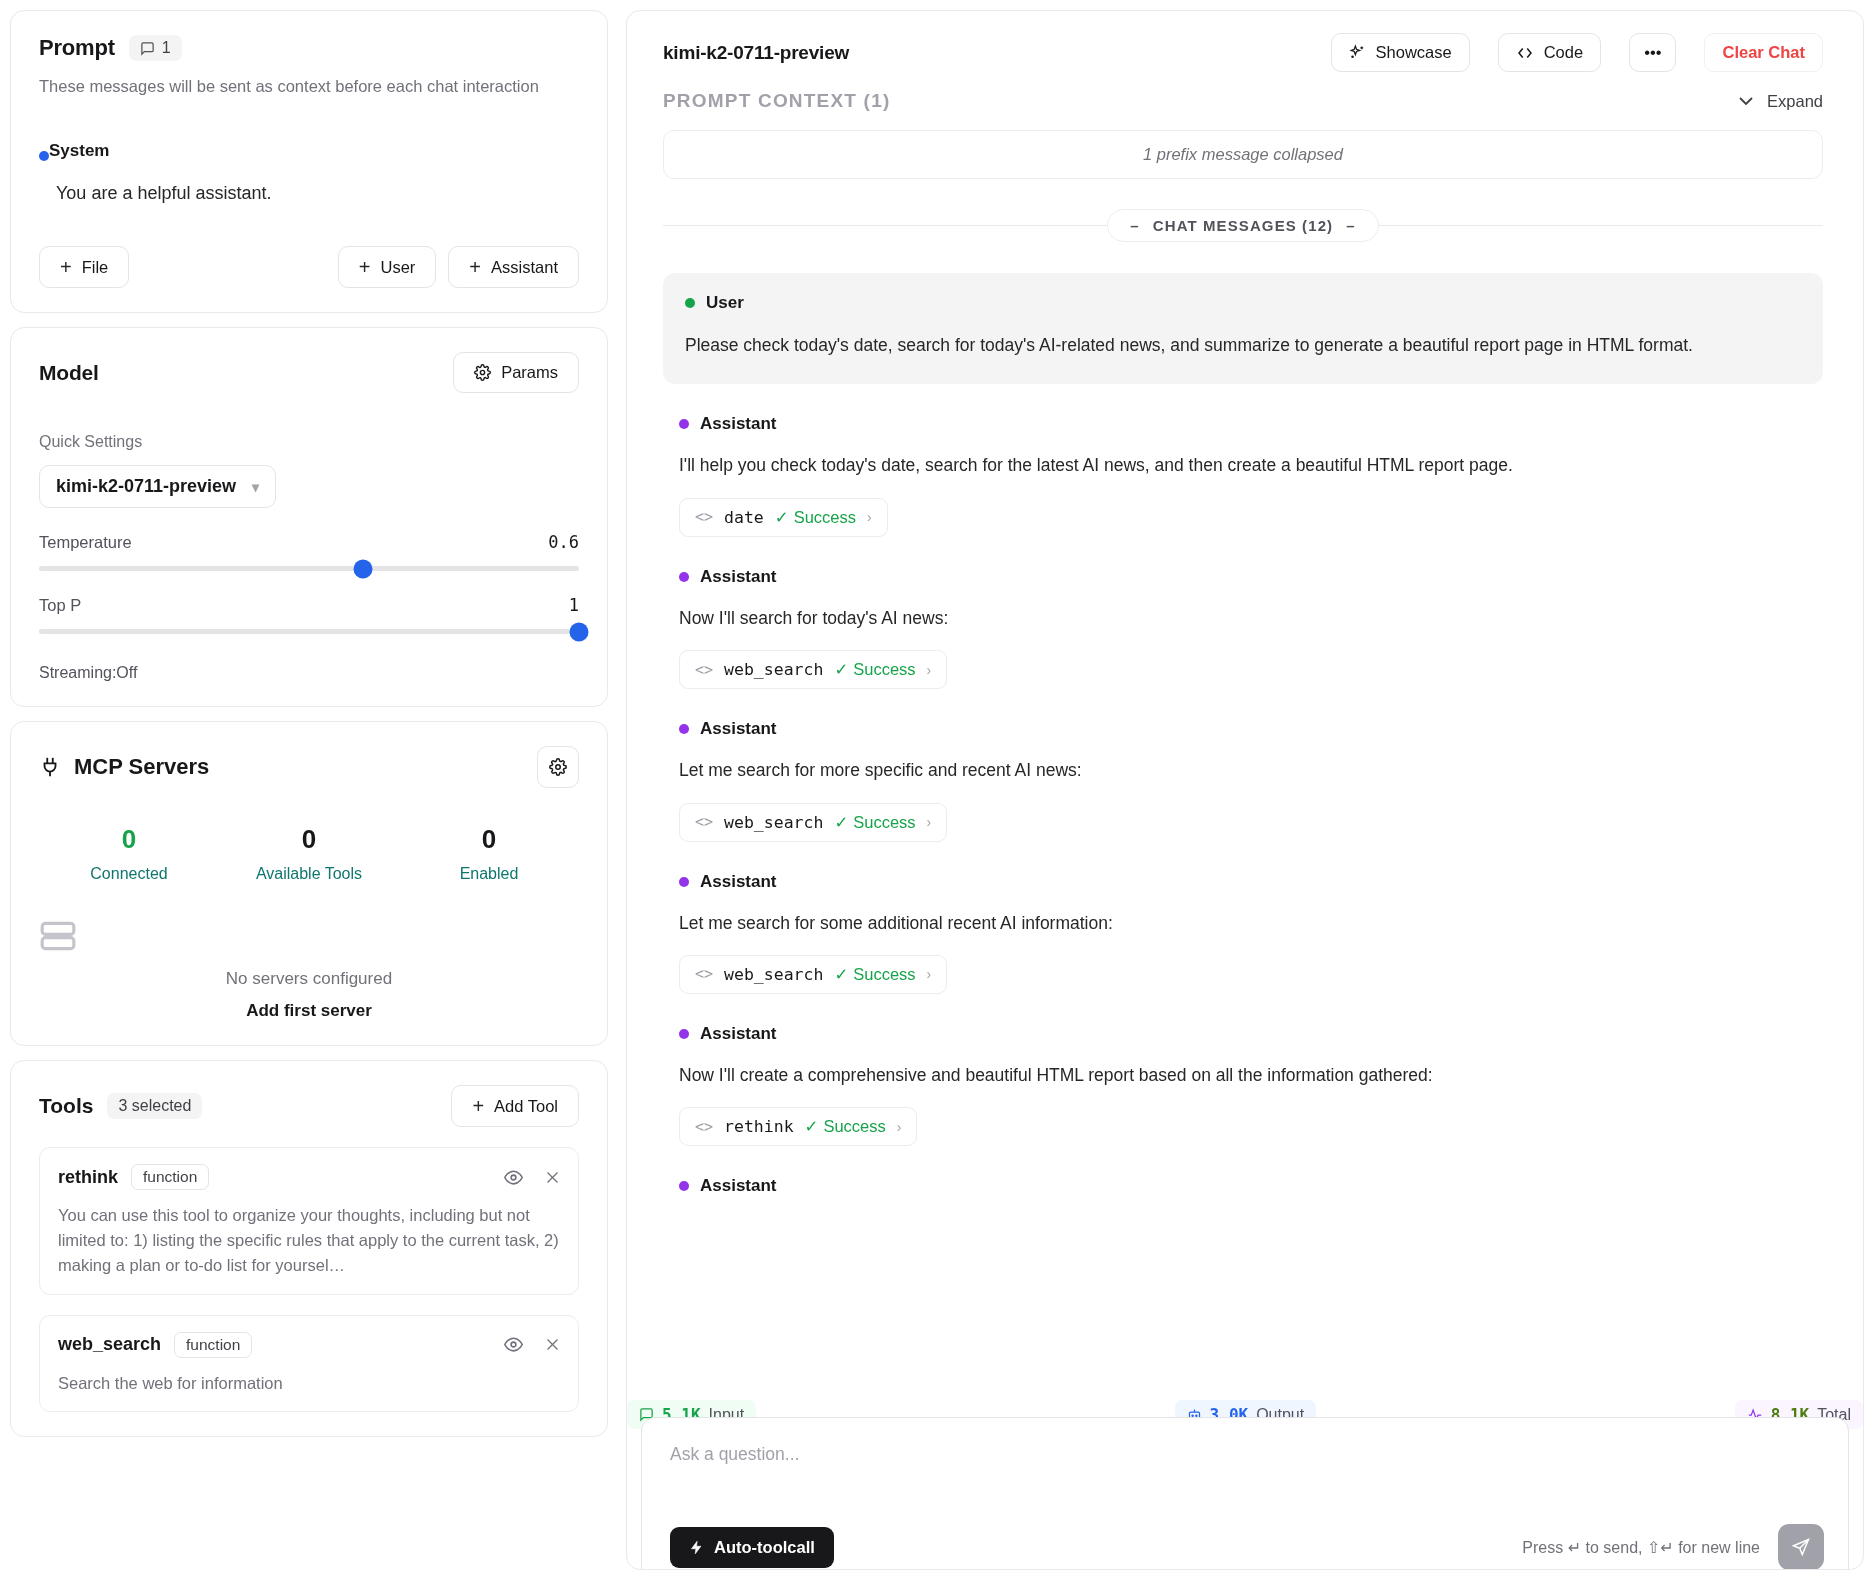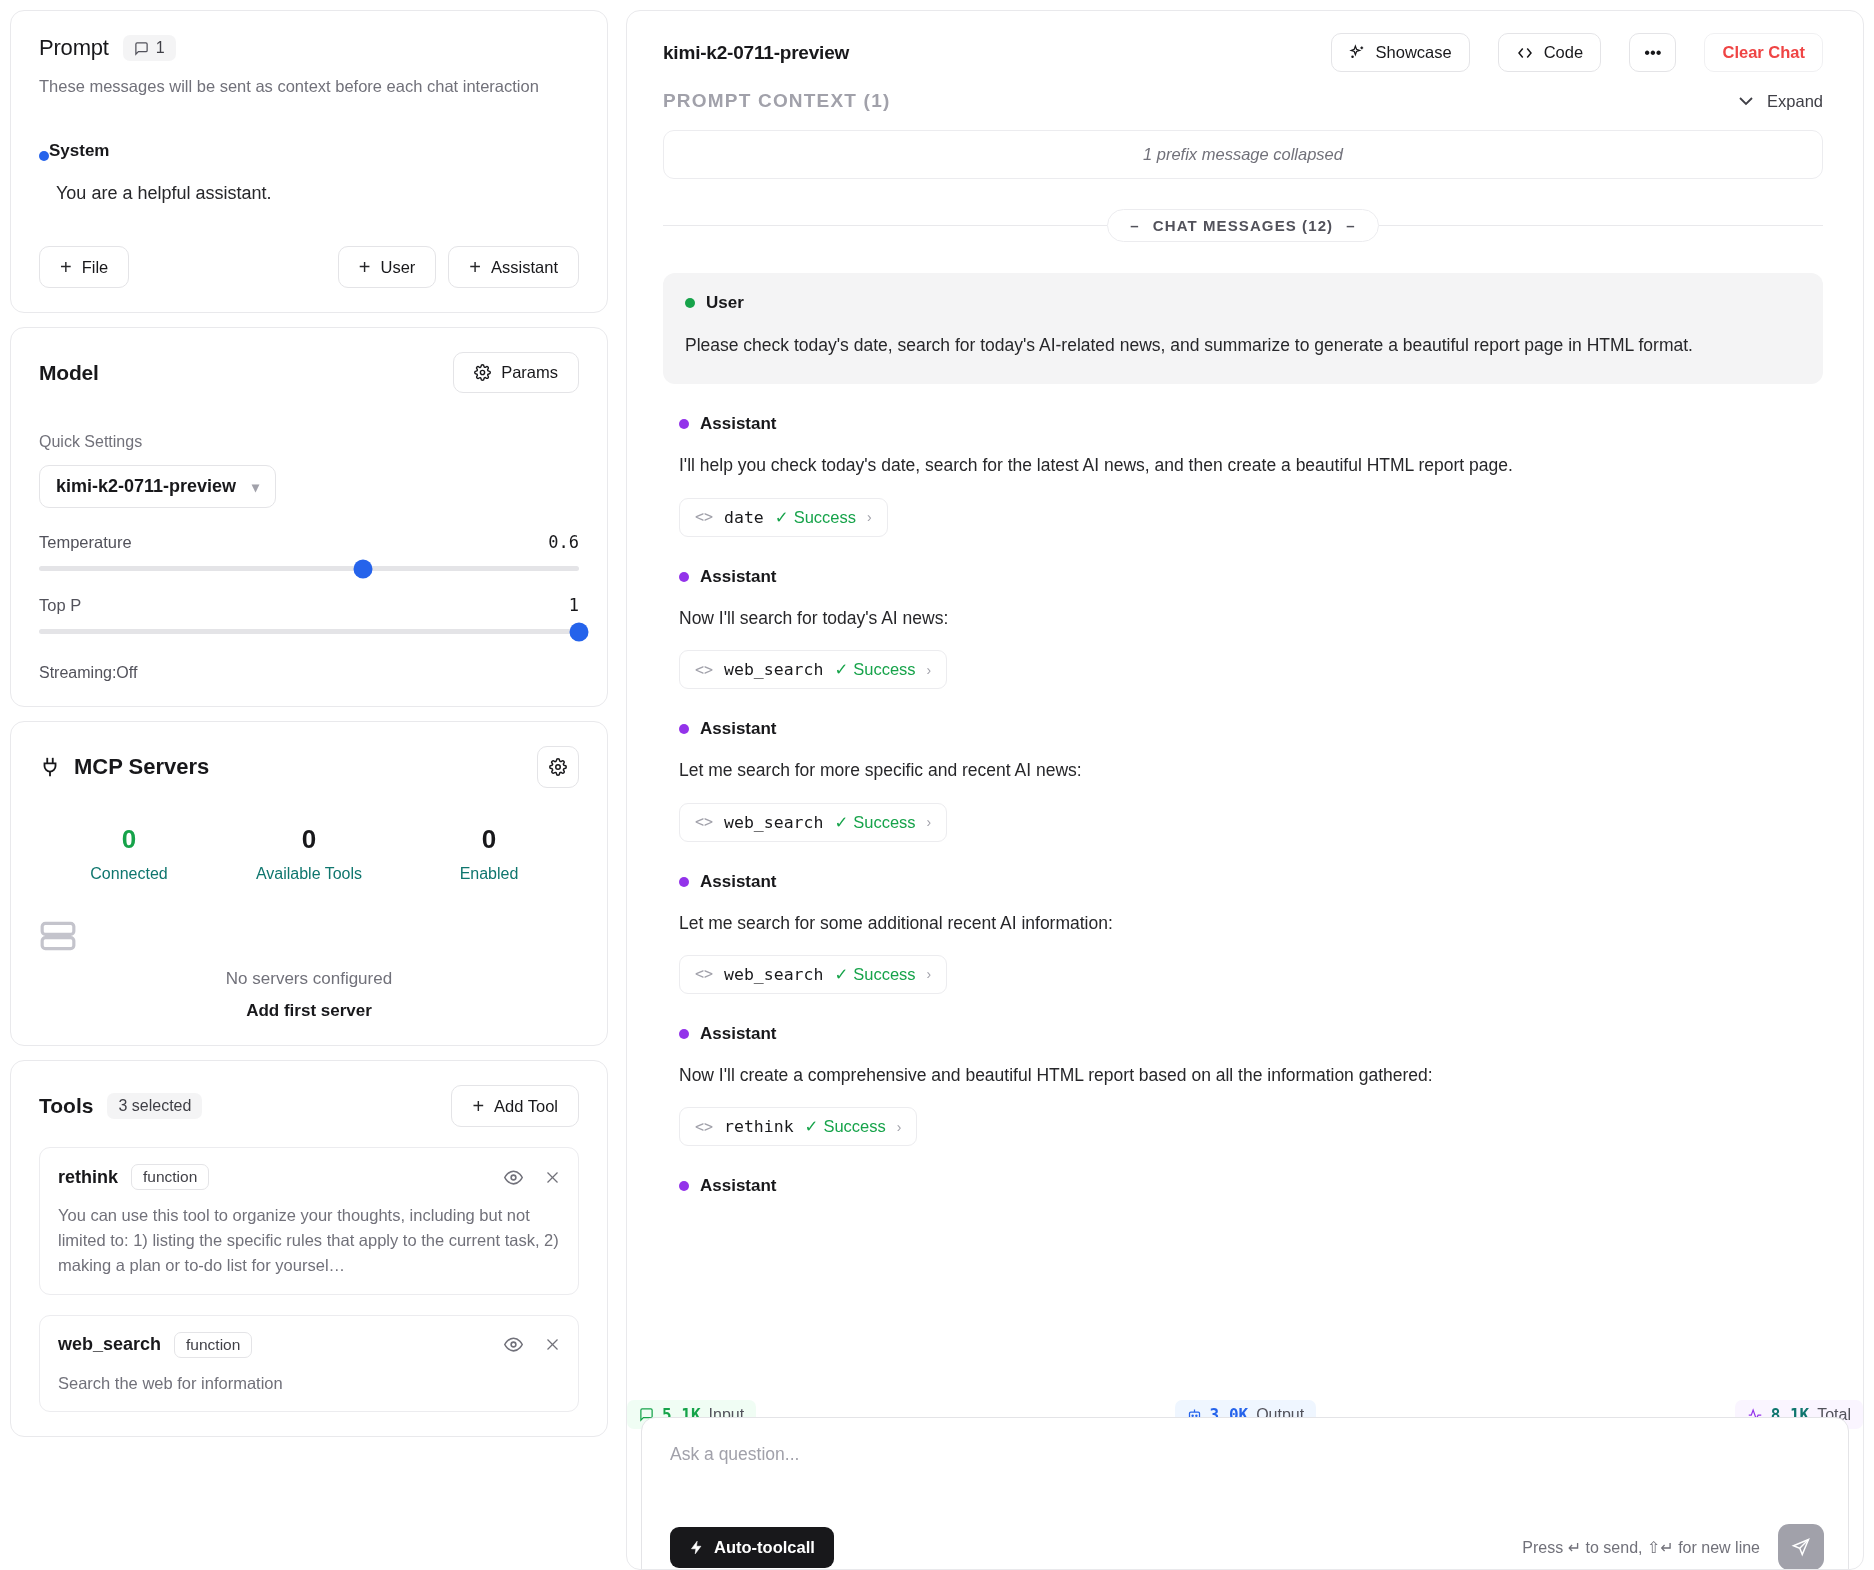--- a/index.html
+++ b/index.html
@@ -21,21 +21,21 @@
   }
   .card {
     background: #fff;
     border: 1px solid #e9e9ec;
     border-radius: 14px;
     padding: 24px 28px;
   }
 
   
   .prompt-head { display: flex; align-items: center; gap: 14px; }
-  .prompt-title { font-size: 22px; font-weight: 400; letter-spacing: -.2px; text-align: right; }
+  .prompt-title { font-size: 22px; font-weight: 700; letter-spacing: -.2px; text-align: right; }
   .badge-count {
     display: inline-flex; align-items: center; gap: 7px;
     background: #f4f4f5; border-radius: 7px;
     padding: 4px 11px; font-size: 16px; color: #3f3f46;
   }
   .prompt-sub { margin-top: 14px; font-size: 16.5px; color: #71717a; line-height: 1.35; }
   .role-row { display: flex; align-items: flex-end; gap: 0; margin-top: 44px; }
   .dot { width: 10px; height: 10px; border-radius: 50%; display: inline-block; flex: 0 0 10px; }
   .dot.blue { background: #2563eb; }
   .dot.green { background: #16a34a; }
@@ -156,21 +156,21 @@
   
   .stats-bar {
     position: absolute; left: 0; right: 0; bottom: 140px;
     display: flex; justify-content: space-between; gap: 0; pointer-events: none;
   }
   .tok { display: inline-flex; align-items: center; gap: 8px; padding: 5px 12px; border-radius: 7px; font-size: 16px; }
   .tok .num { font-family: "DejaVu Sans Mono", monospace; font-weight: 700; }
   .tok .lbl { color: #52525b; }
   .tok.input { background: #f0fdf4; } .tok.input .num { color: #16a34a; }
   .tok.output { background: #eff6ff; } .tok.output .num { color: #2563eb; }
-  .tok.total { background: #faf5ff; } .tok.total .num { color: #0f766e; }
+  .tok.total { background: #faf5ff; } .tok.total .num { color: #4d7c0f; }
 
   .composer {
     position: absolute; left: 14px; right: 14px; bottom: -24px;
     border: 1px solid #e4e4e7; border-radius: 14px; background: #fff;
     padding: 26px 28px 24px 28px; height: 176px;
   }
   .composer-ph { font-size: 17.5px; color: #a1a1aa; }
   .composer-bottom { position: absolute; left: 28px; right: 24px; bottom: 22px;
                      display: flex; align-items: center; }
   .auto-toolcall {

